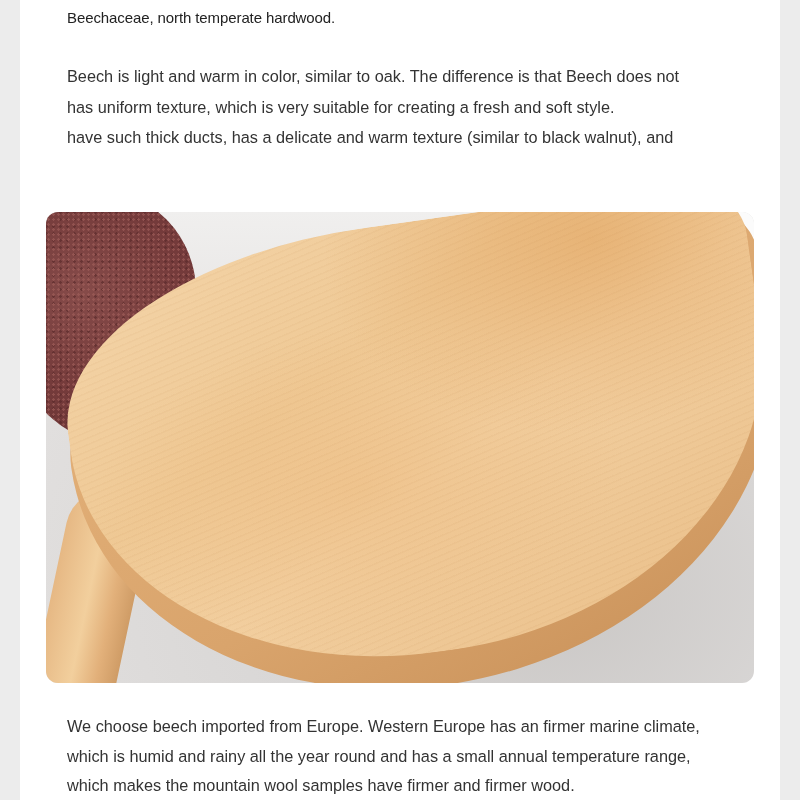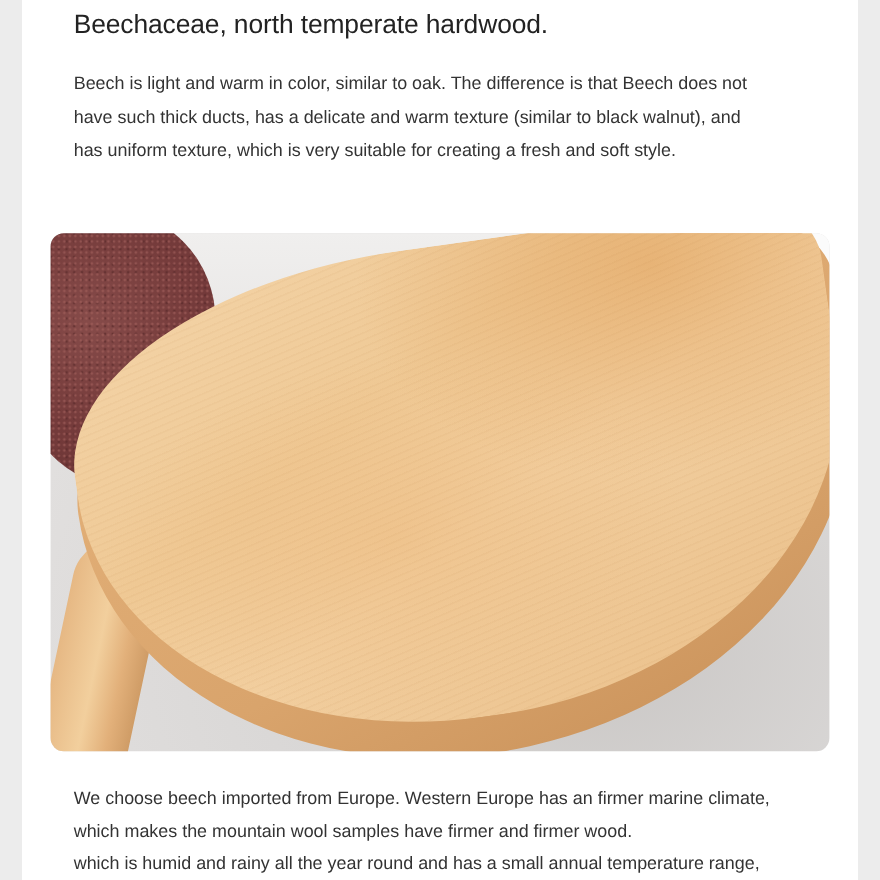--- a/index.html
+++ b/index.html
@@ -7,21 +7,21 @@
     width: 800px; height: 800px; overflow: hidden;
     background: #ececec;
     font-family: "Liberation Sans", sans-serif;
   }
   .panel {
     position: absolute; left: 20px; top: 0; width: 760px; height: 800px;
     background: #ffffff;
   }
   .title {
     position: absolute; left: 67px; top: 9px;
-    font-size: 24px; color: #222222; letter-spacing: -0.1px;
+    font-size: 15px; color: #222222; letter-spacing: -0.1px;
     margin: 0; font-weight: normal; white-space: nowrap;
   }
   .para {
     position: absolute; left: 67px; margin: 0;
     font-size: 16.3px; line-height: 30.5px; color: #333333;
     width: 700px;
   }
   .para .line { display: block; white-space: nowrap; }
   .para-1 { top: 61px; }
   .para-2 { top: 712px; line-height: 29.5px; }
@@ -87,30 +87,30 @@
 </style>
 </head>
 <body>
 
 <div class="panel"></div>
 
 <h1 class="title">Beechaceae, north temperate hardwood.</h1>
 
 <p class="para para-1">
   <span class="line">Beech is light and warm in color, similar to oak. The difference is that Beech does not</span>
+  <span class="line">has uniform texture, which is very suitable for creating a fresh and soft style.</span>
   <span class="line">have such thick ducts, has a delicate and warm texture (similar to black walnut), and</span>
-  <span class="line">has uniform texture, which is very suitable for creating a fresh and soft style.</span>
 </p>
 
 <div class="photo">
   <div class="carpet-top"></div>
   <div class="rug-blob"></div>
   <div class="white-corner"></div>
   <div class="leg"></div>
   <div class="seat-edge"></div>
   <div class="seat"></div>
 </div>
 
 <p class="para para-2">
   <span class="line">We choose beech imported from Europe. Western Europe has an firmer marine climate,</span>
+  <span class="line">which is humid and rainy all the year round and has a small annual temperature range,</span>
   <span class="line">which makes the mountain wool samples have firmer and firmer wood.</span>
-  <span class="line">which is humid and rainy all the year round and has a small annual temperature range,</span>
 </p>
 
 </body></html>

